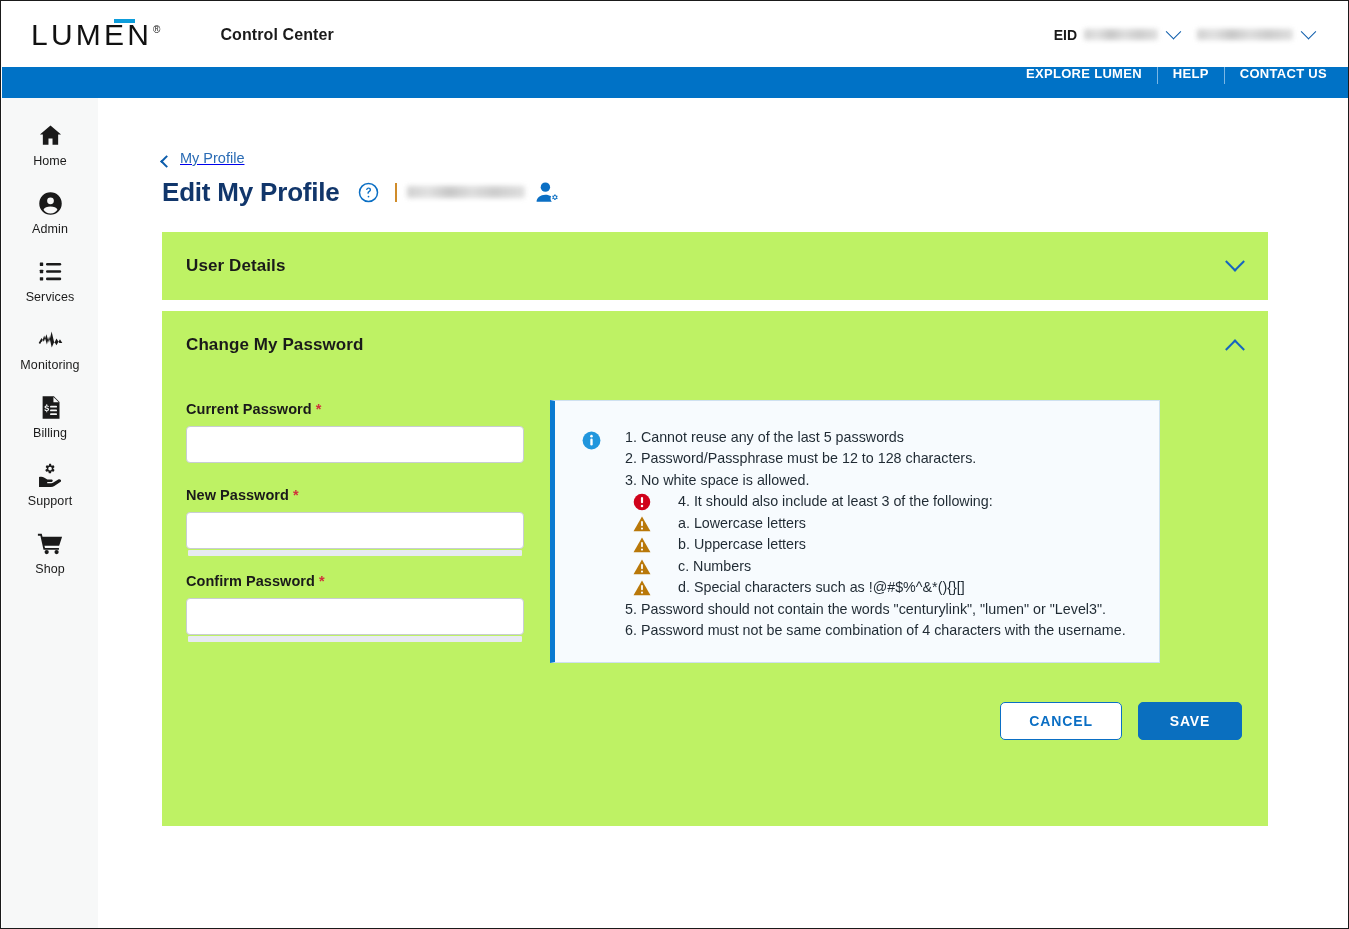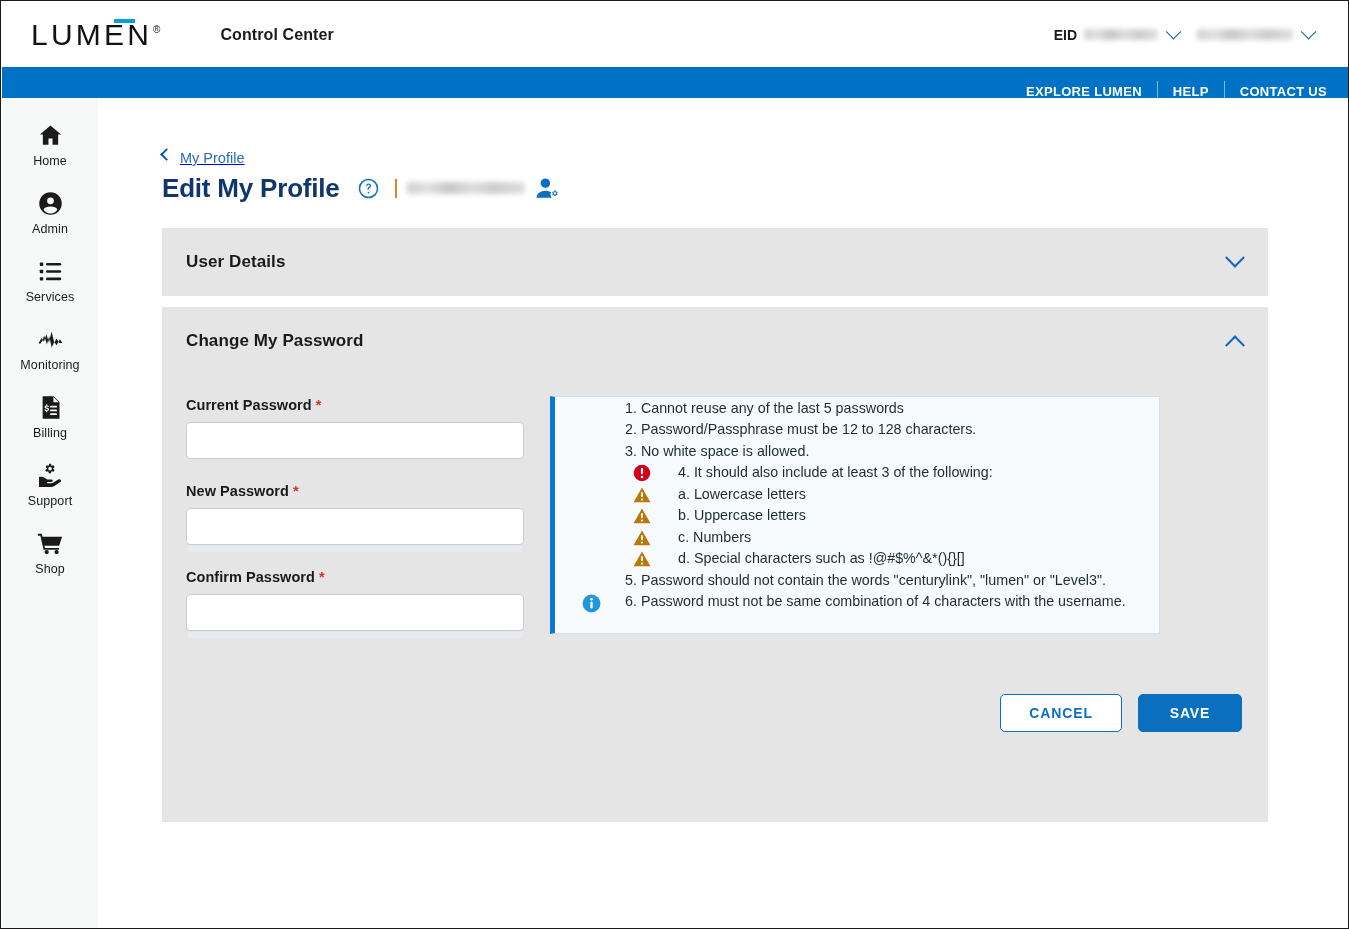--- a/index.html
+++ b/index.html
@@ -82,21 +82,21 @@
     border-right: 1.8px solid #0b5cab;
     border-bottom: 1.8px solid #0b5cab;
     transform: rotate(45deg) translate(-2px,-2px);
   }
 
   
   .bluebar {
     position: absolute; left: 1px; top: 66px;
     width: 1347px; height: 31px;
     background: #0072c6;
-    display: flex; align-items: flex-end; justify-content: flex-end;
+    display: flex; align-items: flex-start; justify-content: flex-end;
   }
   .bluebar a {
     color: #ffffff;
     font-size: 13px;
     font-weight: bold;
     letter-spacing: .3px;
     text-decoration: none;
     padding: 0 15px;
     line-height: 1;
   }
@@ -126,21 +126,21 @@
   .rail-icon svg { display: block; width: 100%; height: 100%; fill: #1a1a1a; }
 
   
   .content {
     position: absolute; left: 97px; top: 97px;
     width: 1251px; height: 831px;
     background: #ffffff;
     overflow: hidden;
   }
   .breadcrumb {
-    display: inline-flex; align-items: flex-start; gap: 8px;
+    display: inline-flex; align-items: flex-end; gap: 8px;
     margin: 52px 0 0 64px;
     cursor: pointer;
   }
   .bc-arrow {
     width: 9px; height: 9px;
     border-left: 2px solid #0b5cab;
     border-bottom: 2px solid #0b5cab;
     transform: rotate(45deg);
     margin-right: 1px;
   }
@@ -160,21 +160,21 @@
   .orange-div {
     width: 2px; height: 19px; background: #d08c2a; margin-left: 16px;
   }
   .person-gear { width: 25px; height: 23px; margin-left: 2px; cursor: pointer; }
   .person-gear svg { display:block; width:100%; height:100%; }
 
   
   .card {
     margin-left: 64px;
     width: 1106px;
-    background: #e5e5e5;
+    background: #bef264;
   }
   .card.userdetails { margin-top: 25px; height: 68px; }
   .card.changepass  { margin-top: 11px; height: 515px; }
 
   .card-head {
     height: 68px;
     display: flex; align-items: center; justify-content: space-between;
     padding: 0 26px 0 24px;
     cursor: pointer;
   }
@@ -222,24 +222,23 @@
   }
   .meter.hidden { visibility: hidden; }
 
   
   .infocol { padding-top: 21px; margin-left: 24px; }
   .infobox {
     width: 610px;
     border: 1px solid #cfe1f0;
     border-left: 5px solid #0a7ad1;
     background: #f7fbfe;
-    padding: 1px 16px 20px 16px;
+    padding: 26px 16px 20px 16px;
     display: flex;
     gap: 0;
-    align-items: flex-end;
   }
   .info-ico { width: 19px; height: 19px; flex: 0 0 19px; margin-top: 4px; margin-left: 11px; }
   .info-ico svg { display: block; width: 100%; height: 100%; }
   .rules {
     margin-left: 24px;
     font-size: 14.3px;
     color: #1f2a33;
     line-height: 21.5px;
   }
   .rule { display: block; white-space: nowrap; }

